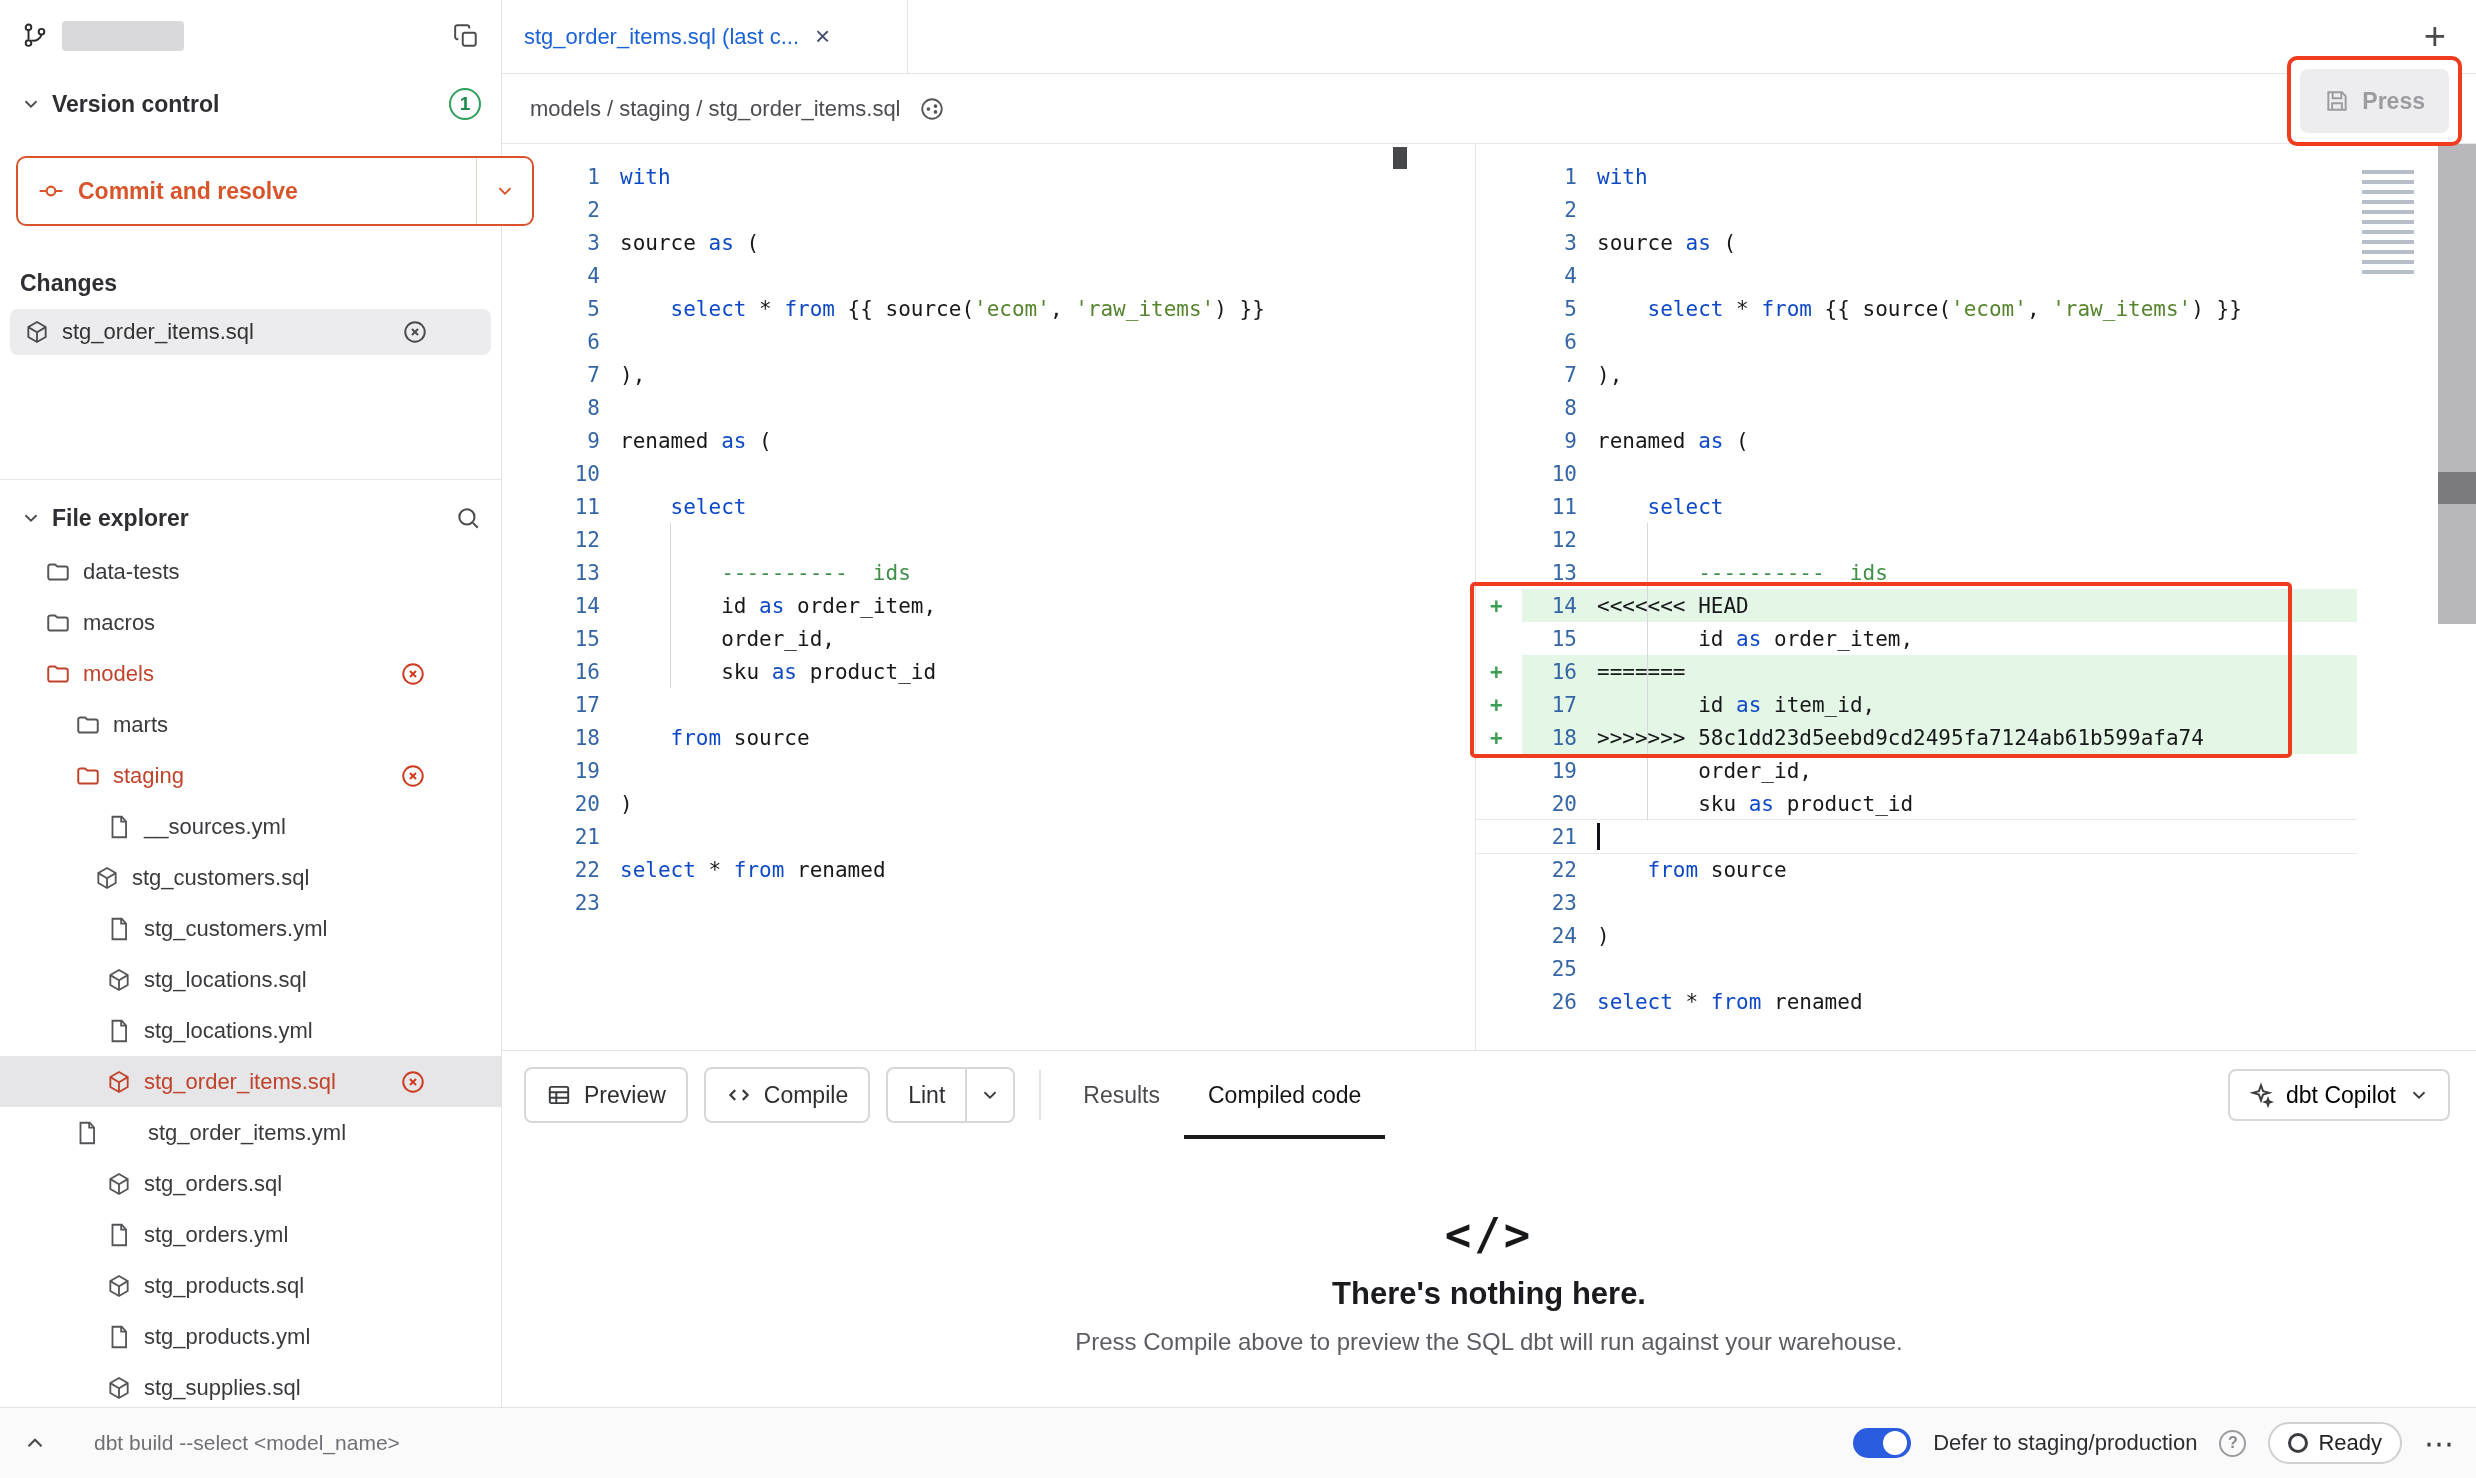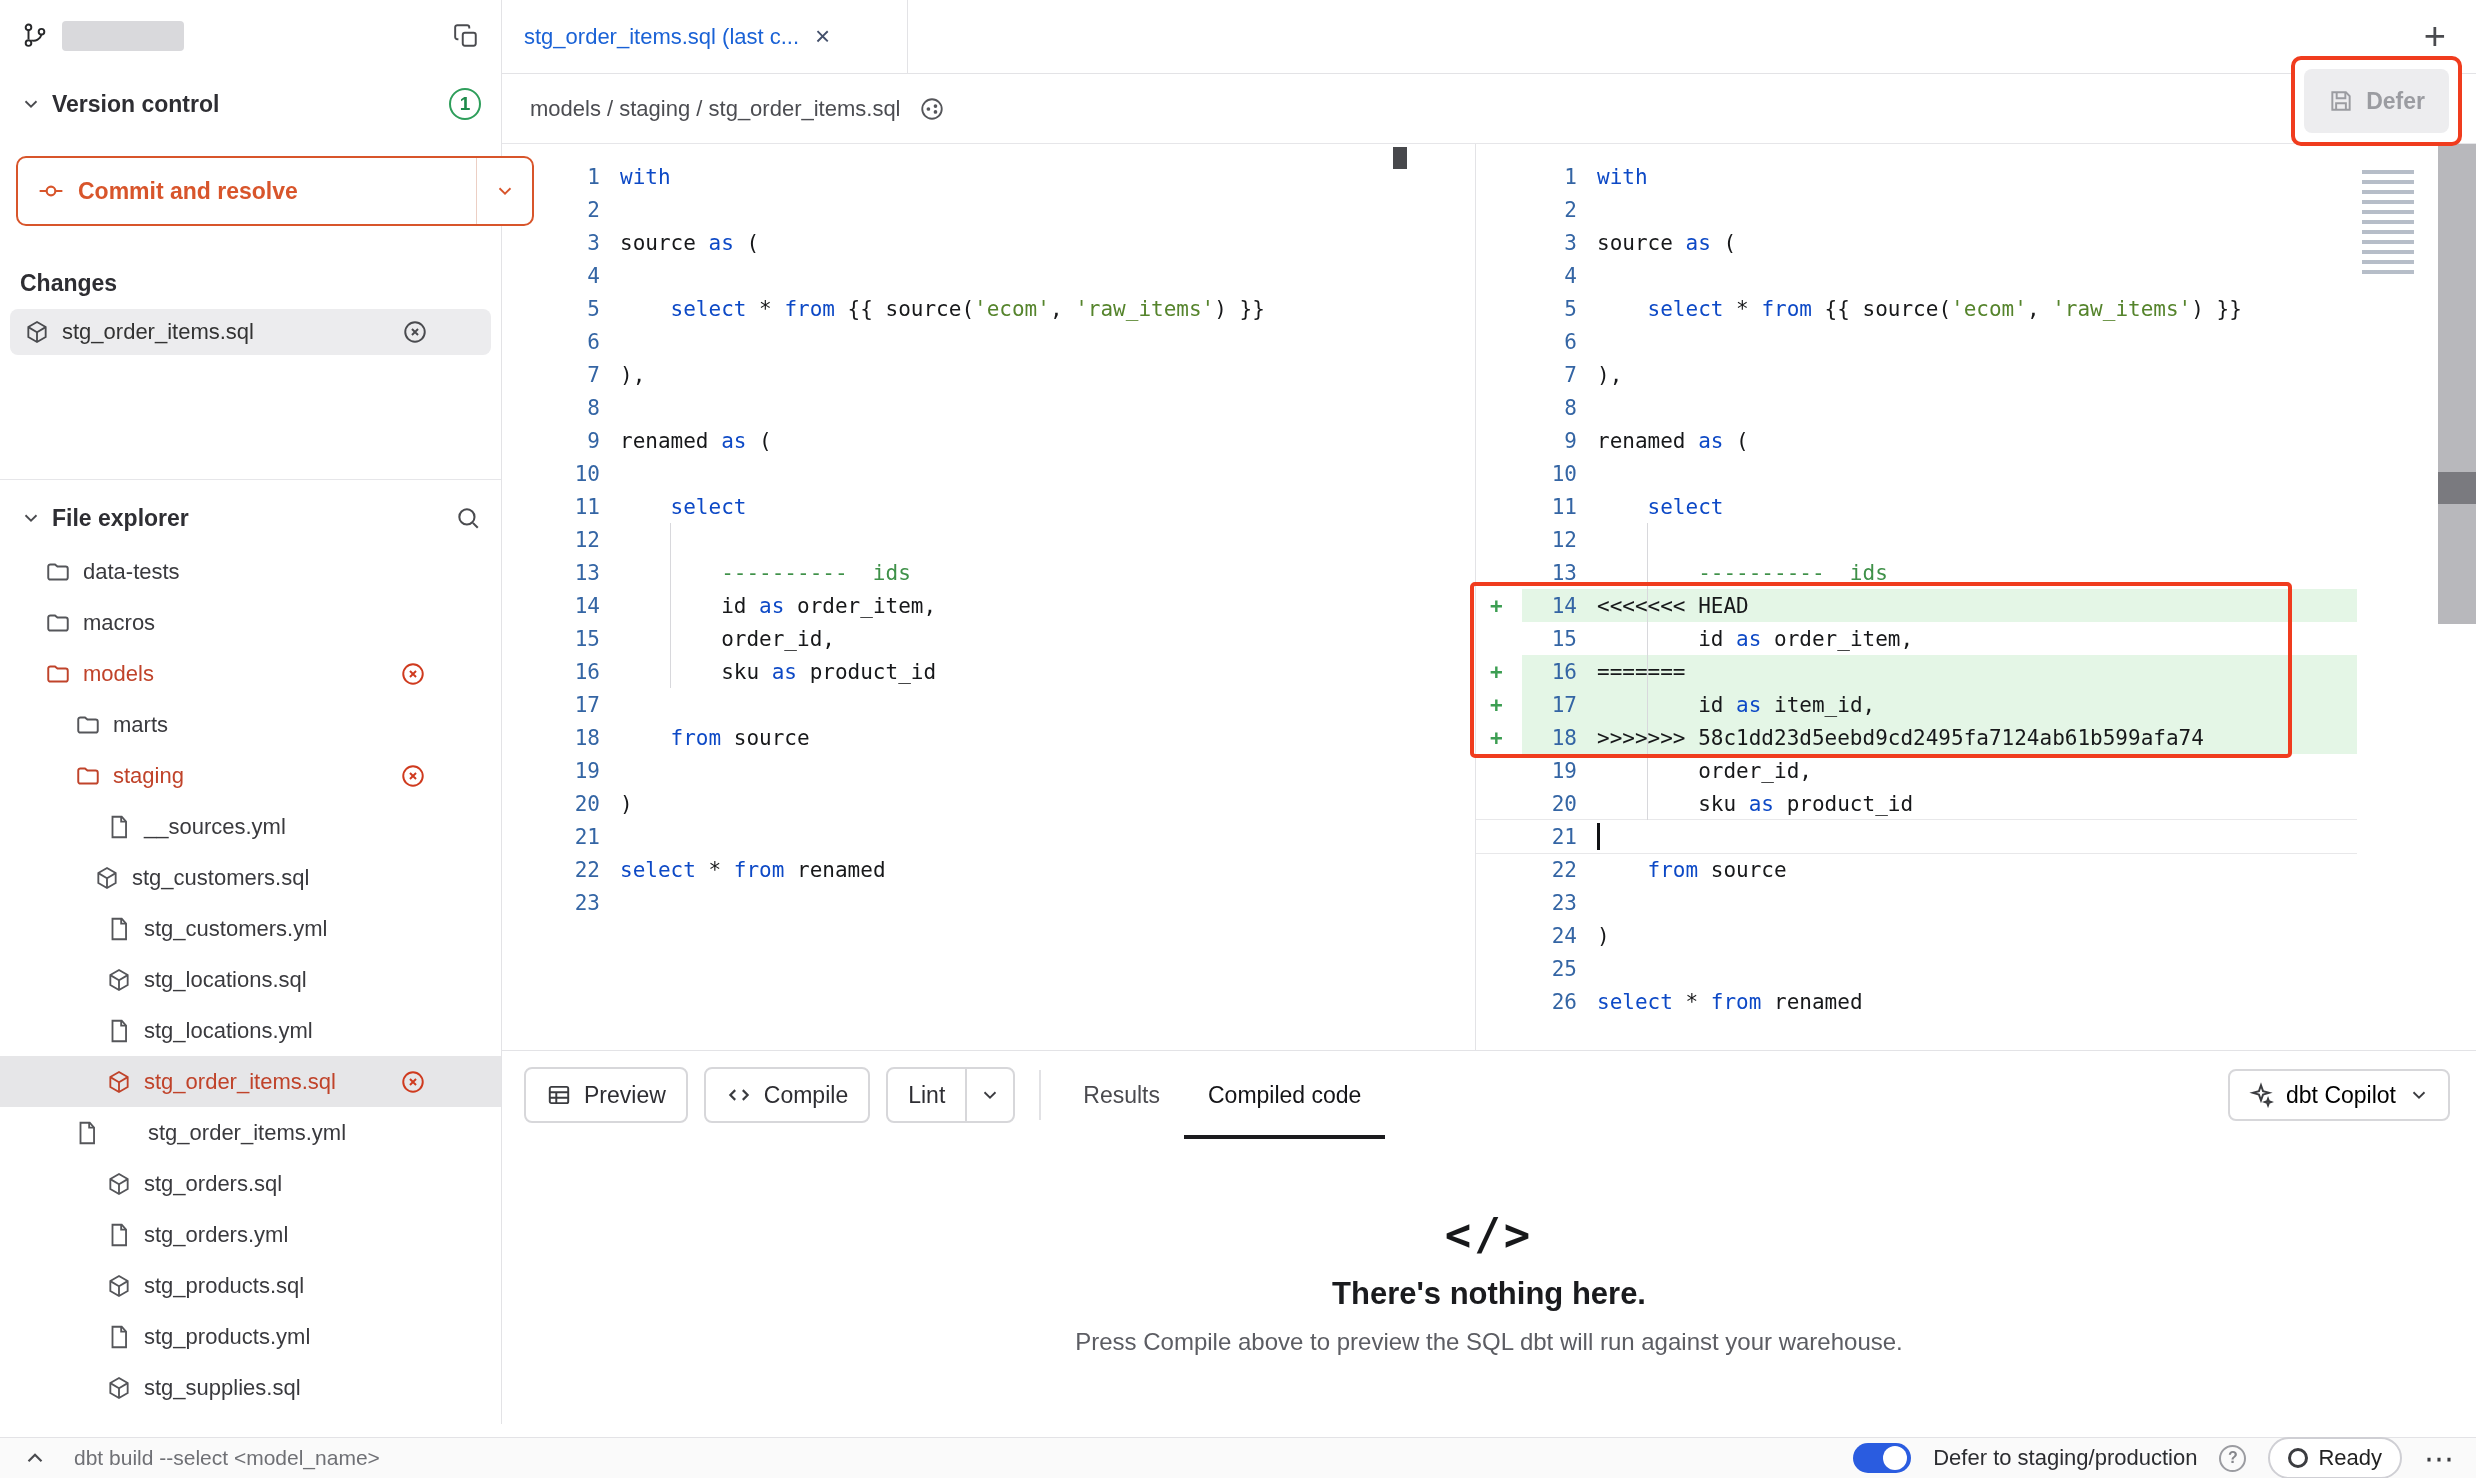--- a/index.html
+++ b/index.html
@@ -88,21 +88,21 @@
   .panel-tab.active{color:#141417;font-weight:500}
   .panel-tab.active::after{content:"";position:absolute;left:0;right:0;bottom:0;height:4px;background:#1b1b1e}
   .copilot{margin-left:auto;margin-right:26px;height:52px;border:2px solid #d7d7da;border-radius:8px;background:#fff;display:flex;align-items:center;gap:12px;padding:8px 18px;font-size:23px;color:#000000;font-family:inherit;cursor:pointer}
   .copilot .icon{color:#3b3c40}
   #empty{height:286px;display:flex;flex-direction:column;align-items:center;justify-content:center;gap:16px}
   .empty-icon{font-family:"DejaVu Sans Mono",monospace;font-size:44px;font-weight:700;color:#17181a;letter-spacing:3px}
   .empty-title{font-size:31px;font-weight:700;color:#1a1b1e}
   .empty-sub{font-size:24px;color:#5c5d63}
 
   
-  #statusbar{position:absolute;left:0;bottom:0;width:100%;height:41px;background:#fafafa;border-top:1px solid #e3e3e6;display:flex;align-items:center;padding:12px 22px;z-index:4}
+  #statusbar{position:absolute;left:0;bottom:0;width:100%;height:71px;background:#fafafa;border-top:1px solid #e3e3e6;display:flex;align-items:center;padding:12px 22px;gap:20px;z-index:4}
   .sb-chev{color:#4a4b4f}
   .sb-cmd{margin-left:26px;color:#6f7075;font-size:21px}
   .sb-right{margin-left:auto;display:flex;align-items:center;gap:22px}
   .toggle{width:58px;height:30px;border-radius:16px;background:var(--toggleblue);position:relative;cursor:pointer}
   .toggle::after{content:"";position:absolute;right:4px;top:3px;width:24px;height:24px;border-radius:50%;background:#fff}
   .defer-label{font-size:22px;color:#2c2d31}
   .help{width:27px;height:27px;border-radius:50%;border:2px solid #9b9ca1;color:#85868b;font-size:16px;display:flex;align-items:center;justify-content:center;font-weight:700}
   .ready{height:42px;border:2px solid #cfcfd4;border-radius:24px;background:#fff;display:flex;align-items:center;gap:10px;padding:0 18px;font-size:22px;color:#222}
   .ready-dot{width:20px;height:20px;border:3px solid #3b3c40;border-radius:50%}
   .kebab{font-size:30px;color:#3b3c40;cursor:pointer}
@@ -386,21 +386,21 @@
 
 <div id="save-wrap">
   <button id="save-btn">
     <span class="icon">
       <svg viewBox="0 0 24 24" fill="none" stroke="currentColor" stroke-width="1.8">
           <path d="M4 4h12.5L20 7.5V20H4z"></path>
           <path d="M8 4v5.5h8V4"></path>
           <path d="M7.5 20v-6h9v6"></path>
         </svg>
     </span>
-    <span>Defer</span>
+    <span>Press</span>
   </button>
 </div>
 
 <div id="editors">
   <div class="pane pane-left" id="pane-left">
     <div class="iguide" id="guide-left"></div>
   <div class="code-row"><span class="lnum">1</span><span class="ltext"><span class="tok-k">with</span></span></div>
       <div class="code-row"><span class="lnum">2</span><span class="ltext"></span></div>
       <div class="code-row"><span class="lnum">3</span><span class="ltext"><span class="tok-p">source </span><span class="tok-k">as</span><span class="tok-p"> (</span></span></div>
       <div class="code-row"><span class="lnum">4</span><span class="ltext"></span></div>

